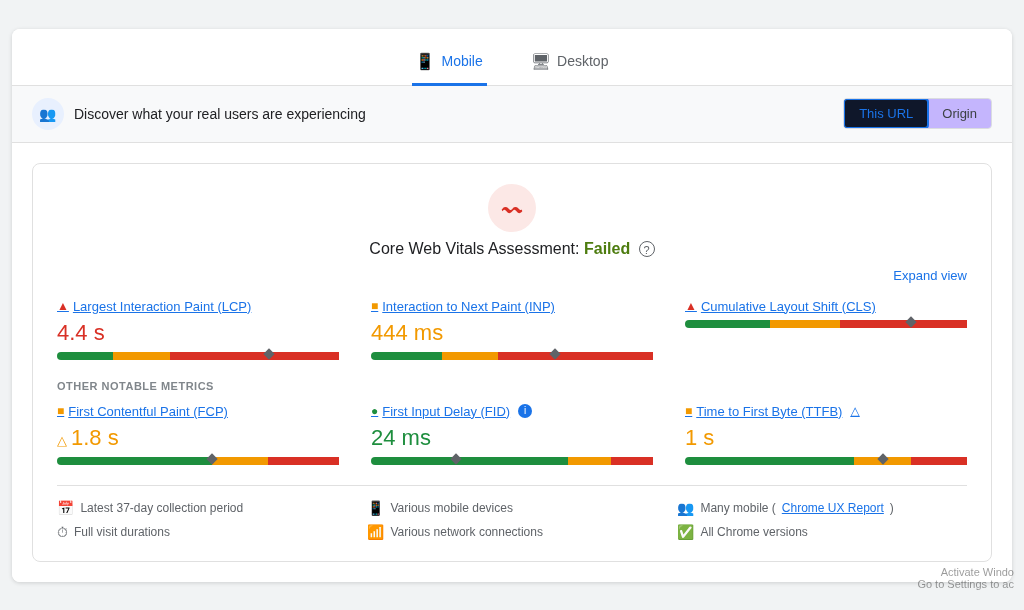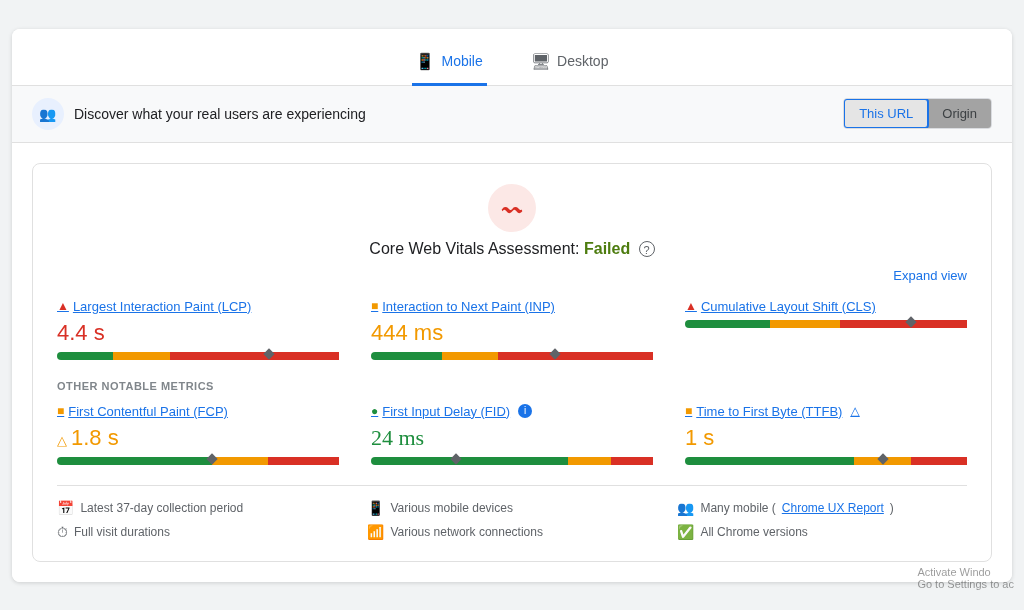--- a/index.html
+++ b/index.html
@@ -83,25 +83,25 @@
       display: flex;
       border: 1px solid #dadce0;
       border-radius: 4px;
       overflow: hidden;
     }
     .url-btn {
       padding: 6px 14px;
       font-size: 13px;
       cursor: pointer;
       border: none;
-      background: #a3a3a3;
+      background: #c4b5fd;
       color: #3c4043;
     }
     .url-btn.active {
-      background: #e5e5e5;
+      background: #0f172a;
       color: #1a73e8;
       border: 2px solid #1a73e8;
       margin: -1px;
       border-radius: 4px;
       z-index: 1;
     }
 
     
     .main-content {
       padding: 20px;
@@ -185,21 +185,21 @@
       color: #1e8e3e;
       font-size: 12px;
     }
     .metric-value {
       font-size: 22px;
       font-weight: 400;
       color: #d93025;
       margin-bottom: 6px;
     }
     .metric-value.orange { color: #f29900; }
-    .metric-value.green { color: #1e8e3e; font-family: Liberation Serif, serif; }
+    .metric-value.green { color: #1e8e3e; }
     .metric-value .small-icon {
       font-size: 14px;
       margin-right: 4px;
     }
 
     
     .progress-bar {
       height: 8px;
       border-radius: 4px;
       display: flex;
@@ -267,21 +267,21 @@
       cursor: pointer;
     }
 
     
     .activate-watermark {
       position: fixed;
       bottom: 20px;
       right: 10px;
       font-size: 11px;
       color: rgba(0,0,0,0.4);
-      text-align: left;
+      text-align: right;
     }
   </style>
 </head>
 <body>
 
 <div class="container">
 
   <div class="tabs">
     <div class="tab active">
       <span class="tab-icon">📱</span>

